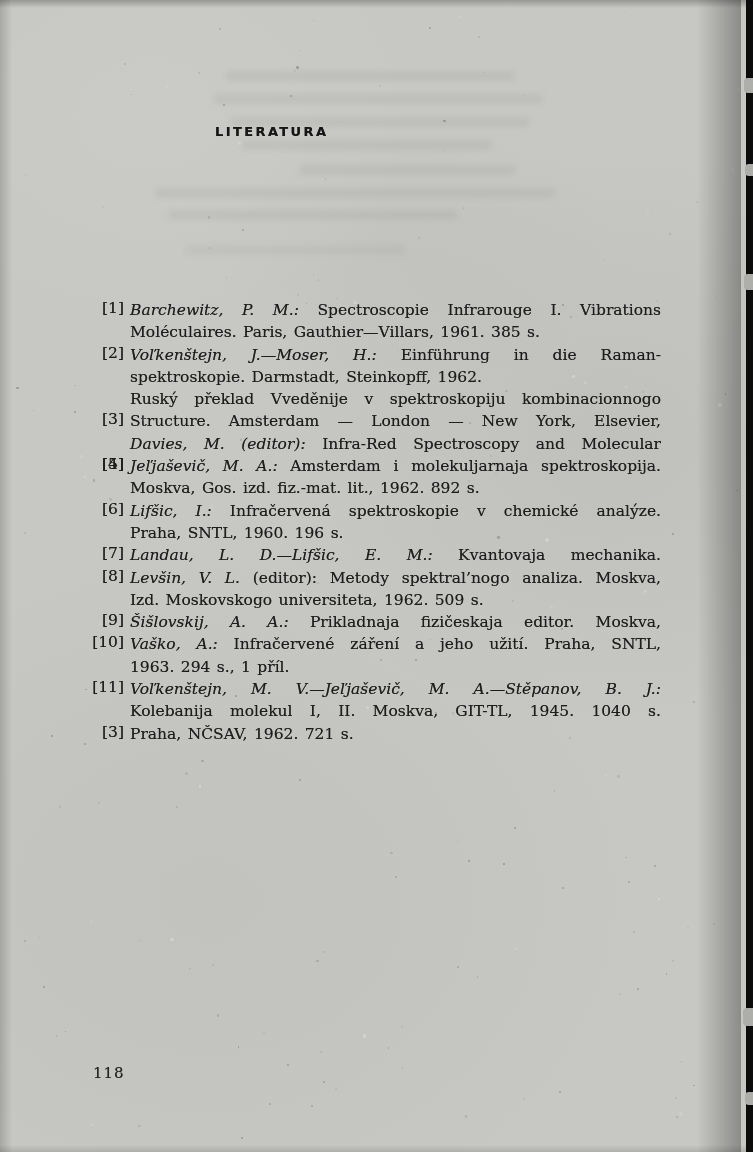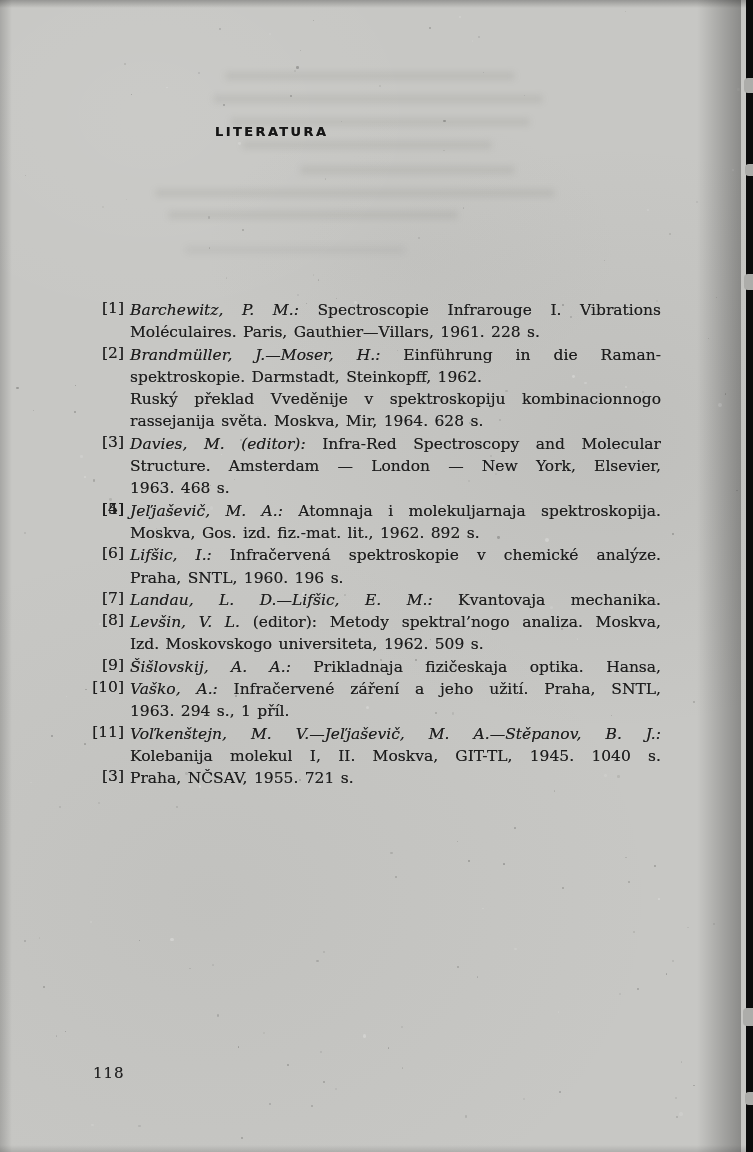--- a/index.html
+++ b/index.html
@@ -96,74 +96,72 @@
     <div class="ghost" style="left:155px; top:189px; width:400px;"></div>
     <div class="ghost" style="left:168px; top:211px; width:290px;"></div>
     <div class="ghost" style="left:185px; top:246px; width:220px; background:rgba(105,105,102,0.08);"></div>
 
     <h1 class="title">LITERATURA</h1>
 
     <div class="refs">
         <div class="entry">
           <span class="label">[1]</span>
           <div class="line j"><span class="it">Barchewitz, P. M.:</span><span class="rm"> Spectroscopie Infrarouge I. Vibrations</span></div>
-          <div class="line"><span class="rm">Moléculaires. Paris, Gauthier—Villars, 1961. 228 s.</span></div>
+          <div class="line"><span class="rm">Moléculaires. Paris, Gauthier—Villars, 1961. 385 s.</span></div>
         </div>
         <div class="entry">
           <span class="label">[2]</span>
-          <div class="line j"><span class="it">Brandmüller, J.—Moser, H.:</span><span class="rm"> Einführung in die Raman-</span></div>
+          <div class="line j"><span class="it">Voľkenštejn, J.—Moser, H.:</span><span class="rm"> Einführung in die Raman-</span></div>
           <div class="line"><span class="rm">spektroskopie. Darmstadt, Steinkopff, 1962.</span></div>
           <div class="line j"><span class="rm">Ruský překlad Vveděnije v spektroskopiju kombinacionnogo</span></div>
-          <div class="line"><span class="rm">rassejanija světa. Moskva, Mir, 1964. 628 s.</span></div>
         </div>
         <div class="entry">
           <span class="label">[3]</span>
+          <div class="line j"><span class="rm">Structure. Amsterdam — London — New York, Elsevier,</span></div>
           <div class="line j"><span class="it">Davies, M. (editor):</span><span class="rm"> Infra-Red Spectroscopy and Molecular</span></div>
-          <div class="line j"><span class="rm">Structure. Amsterdam — London — New York, Elsevier,</span></div>
-          <div class="line"><span class="rm">1963. 468 s.</span></div>
         </div>
         <div class="entry">
           <span class="label">[4]</span>
         </div>
         <div class="entry">
           <span class="label">[5]</span>
-          <div class="line j"><span class="it">Jeľjaševič, M. A.:</span><span class="rm"> Atomnaja i molekuljarnaja spektroskopija.</span></div>
+          <div class="line j"><span class="it">Jeľjaševič, M. A.:</span><span class="rm"> Amsterdam i molekuljarnaja spektroskopija.</span></div>
           <div class="line"><span class="rm">Moskva, Gos. izd. fiz.-mat. lit., 1962. 892 s.</span></div>
         </div>
         <div class="entry">
           <span class="label">[6]</span>
           <div class="line j"><span class="it">Lifšic, I.:</span><span class="rm"> Infračervená spektroskopie v chemické analýze.</span></div>
           <div class="line"><span class="rm">Praha, SNTL, 1960. 196 s.</span></div>
         </div>
         <div class="entry">
           <span class="label">[7]</span>
           <div class="line j"><span class="it">Landau, L. D.—Lifšic, E. M.:</span><span class="rm"> Kvantovaja mechanika.</span></div>
         </div>
         <div class="entry">
           <span class="label">[8]</span>
           <div class="line j"><span class="it">Levšin, V. L.</span><span class="rm"> (editor): Metody spektral’nogo analiza. Moskva,</span></div>
           <div class="line"><span class="rm">Izd. Moskovskogo universiteta, 1962. 509 s.</span></div>
         </div>
         <div class="entry">
           <span class="label">[9]</span>
-          <div class="line j"><span class="it">Šišlovskij, A. A.:</span><span class="rm"> Prikladnaja fizičeskaja optika. Hansa,</span></div>
+          <div class="line j"><span class="it">Šišlovskij, A. A.:</span><span class="rm"> Prikladnaja fizičeskaja editor. Moskva,</span></div>
         </div>
         <div class="entry">
           <span class="label">[10]</span>
           <div class="line j"><span class="it">Vaško, A.:</span><span class="rm"> Infračervené záření a jeho užití. Praha, SNTL,</span></div>
           <div class="line"><span class="rm">1963. 294 s., 1 příl.</span></div>
         </div>
         <div class="entry">
           <span class="label">[11]</span>
           <div class="line j"><span class="it">Voľkenštejn, M. V.—Jeľjaševič, M. A.—Stěpanov, B. J.:</span></div>
           <div class="line j"><span class="rm">Kolebanija molekul I, II. Moskva, GIT-TL, 1945. 1040 s.</span></div>
         </div>
         <div class="entry">
           <span class="label">[3]</span>
-          <div class="line"><span class="rm">Praha, NČSAV, 1955. 721 s.</span></div>
+          <div class="line"><span class="rm">Praha, NČSAV, 1962. 721 s.</span></div>
         </div>
       </div>
 
     <div class="pageno">118</div>
 
     <div class="speckles">
         <span class="speck" style="left: 387.5px; top: 1047.4px; width: 1.9px; height: 1.9px; background: rgba(45, 45, 42, 0.23);"></span>
         <span class="speck" style="left: 512px; top: 600px; width: 2.2px; height: 2.2px; background: rgba(45, 45, 42, 0.11);"></span>
         <span class="speck" style="left: 172.1px; top: 334.4px; width: 1.1px; height: 1.1px; background: rgba(45, 45, 42, 0.3);"></span>
         <span class="speck" style="left: 498.8px; top: 419.1px; width: 2.1px; height: 2.1px; background: rgba(45, 45, 42, 0.14);"></span>

